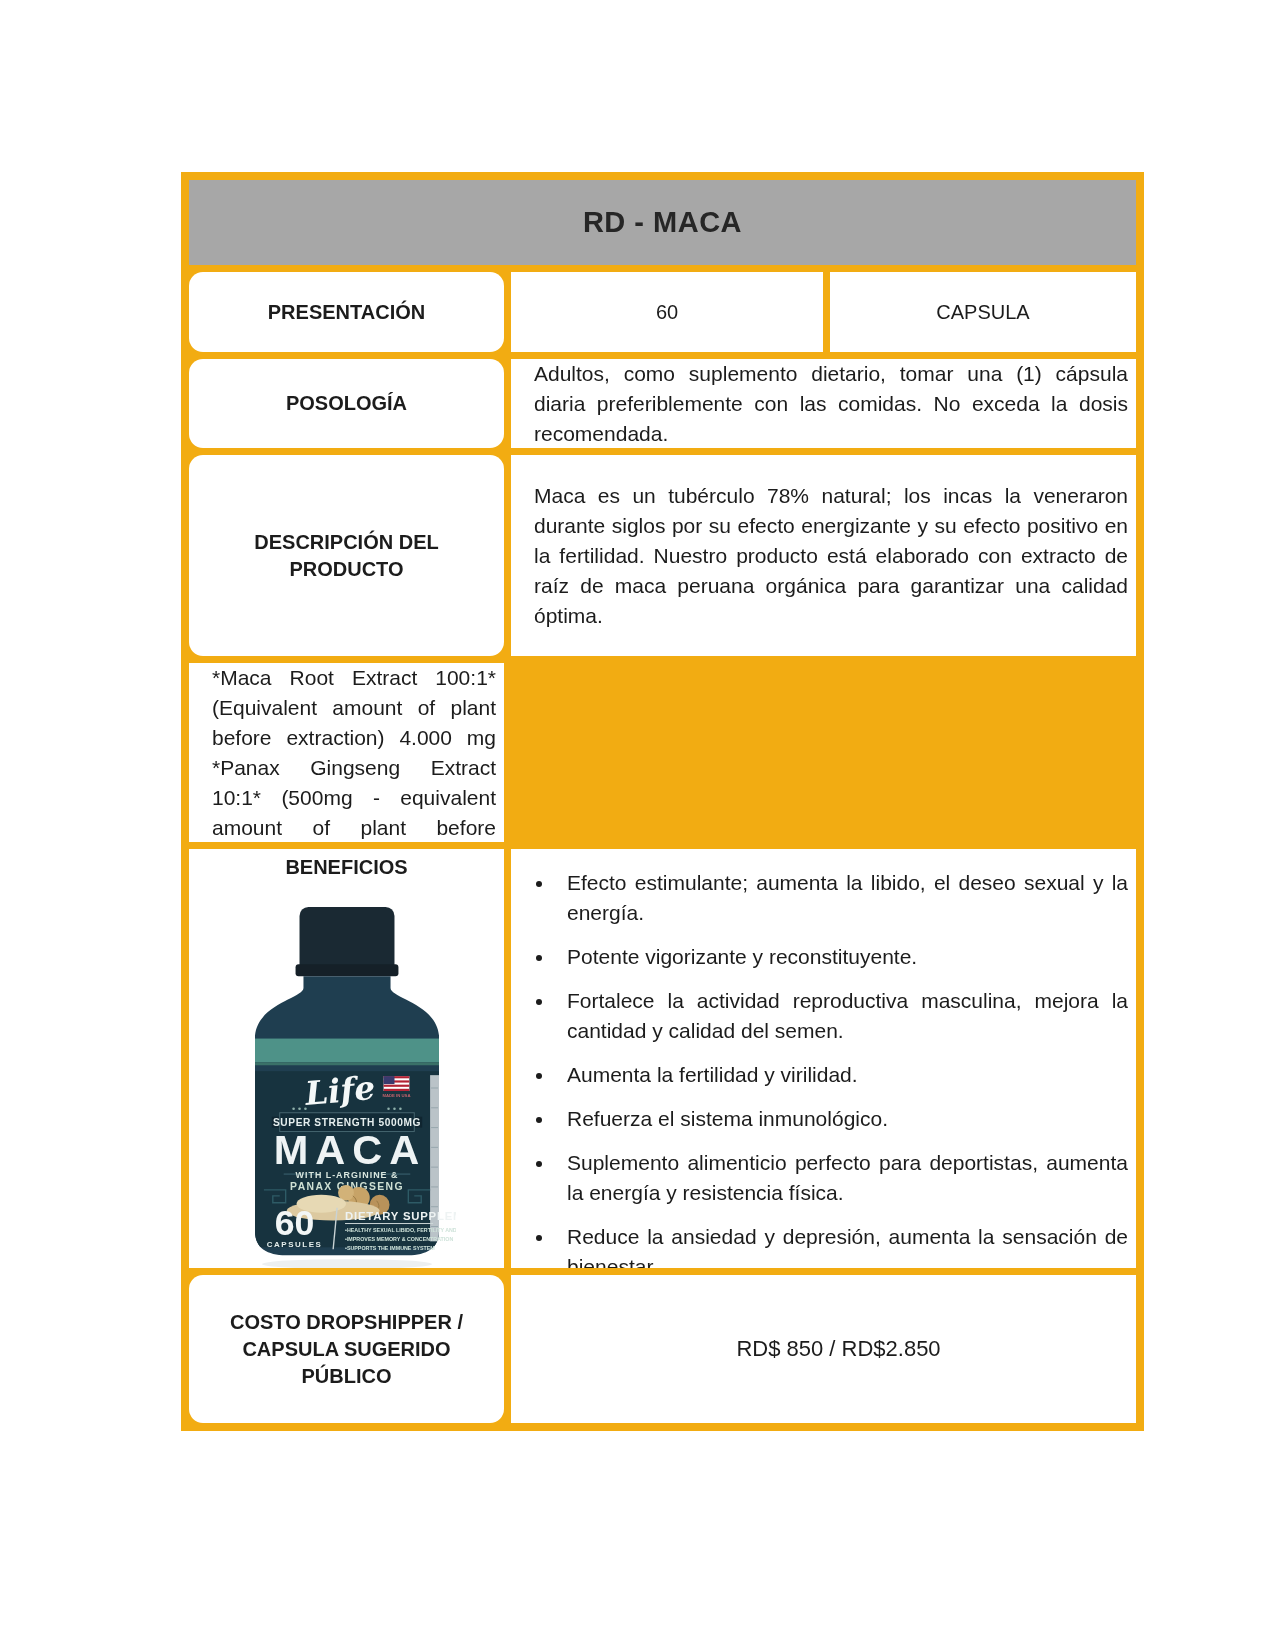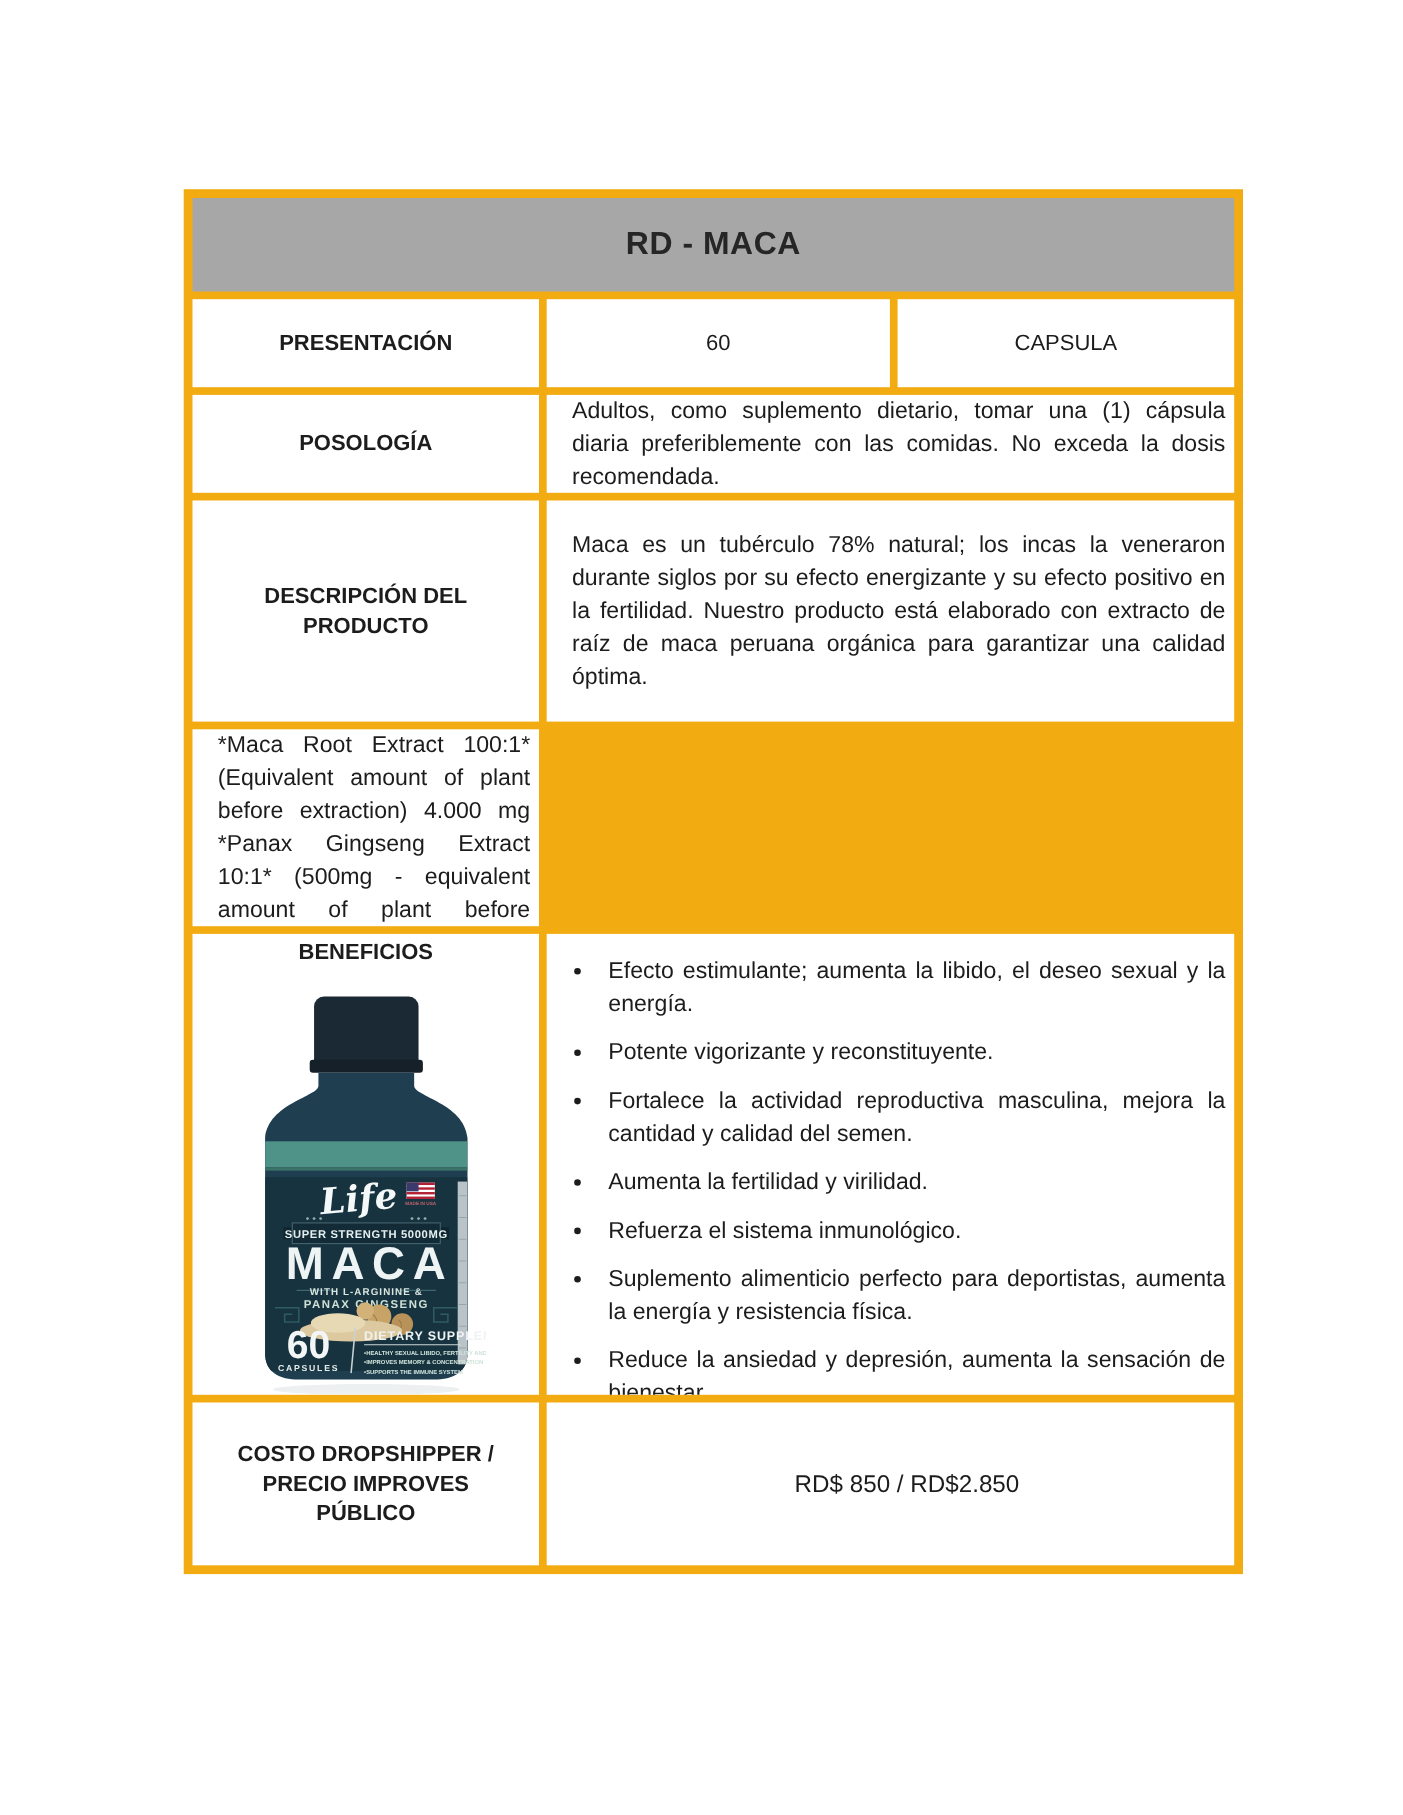--- a/index.html
+++ b/index.html
@@ -6,21 +6,21 @@
   html, body { background: #ffffff; }
   body { font-family: "Liberation Sans", sans-serif; color: #1c1c1c; }
   .page {
     position: relative;
     width: 1275px; height: 1650px;
     background: #ffffff;
     overflow: hidden;
   }
   .product-table {
     position: absolute;
-    left: 167px; top: 172px;
+    left: 181px; top: 172px;
     width: 963px;
     background: var(--border, #F2AC12);
     padding: 8px;
     display: flex;
     flex-direction: column;
     gap: 7px;
   }
   .row { display: grid; gap: 7px; }
   .row-header        { grid-template-columns: 1fr;            height: 85px; }
   .row-presentacion  { grid-template-columns: 315px 312px 1fr; height: 80px; }
@@ -31,21 +31,21 @@
   .row-costo         { grid-template-columns: 315px 1fr;       height: 148px; }
   .cell { background: #ffffff; overflow: hidden; }
   .header-cell {
     background: var(--header-bg, #A7A7A7);
     display: flex; align-items: center; justify-content: center;
     font-size: 29px; font-weight: bold; color: #262626; letter-spacing: .5px;
   }
   .label-cell {
     display: flex; align-items: center; justify-content: center;
     text-align: center; font-weight: bold; font-size: 20px;
-    padding: 6px 18px; line-height: 1.35;
+    padding: 6px 18px; line-height: 1.35; border-radius: 14px;
   }
   .label-cell .narrow { display: inline-block; max-width: 205px; }
   .value-cell {
     display: flex; align-items: center; justify-content: center;
     font-size: 20px;
   }
   .text-cell {
     display: flex; flex-direction: column; justify-content: center;
     font-size: 21px; line-height: 30px; text-align: justify;
     padding: 4px 8px 4px 23px;
@@ -215,18 +215,18 @@
             <li>Refuerza el sistema inmunológico.</li>
 
             <li>Suplemento alimenticio perfecto para deportistas, aumenta la energía y resistencia física.</li>
 
             <li>Reduce la ansiedad y depresión, aumenta la sensación de bienestar</li>
           </ul>
       </div>
     </div>
 
     <div class="row row-costo">
-      <div class="cell label-cell">COSTO DROPSHIPPER / PRECIO IMPROVES PÚBLICO</div>
+      <div class="cell label-cell">COSTO DROPSHIPPER / CAPSULA SUGERIDO PÚBLICO</div>
       <div class="cell value-cell price-cell">RD$ 850 / RD$2.850</div>
     </div>
 
   </div>
 </div>
 
 </body></html>

